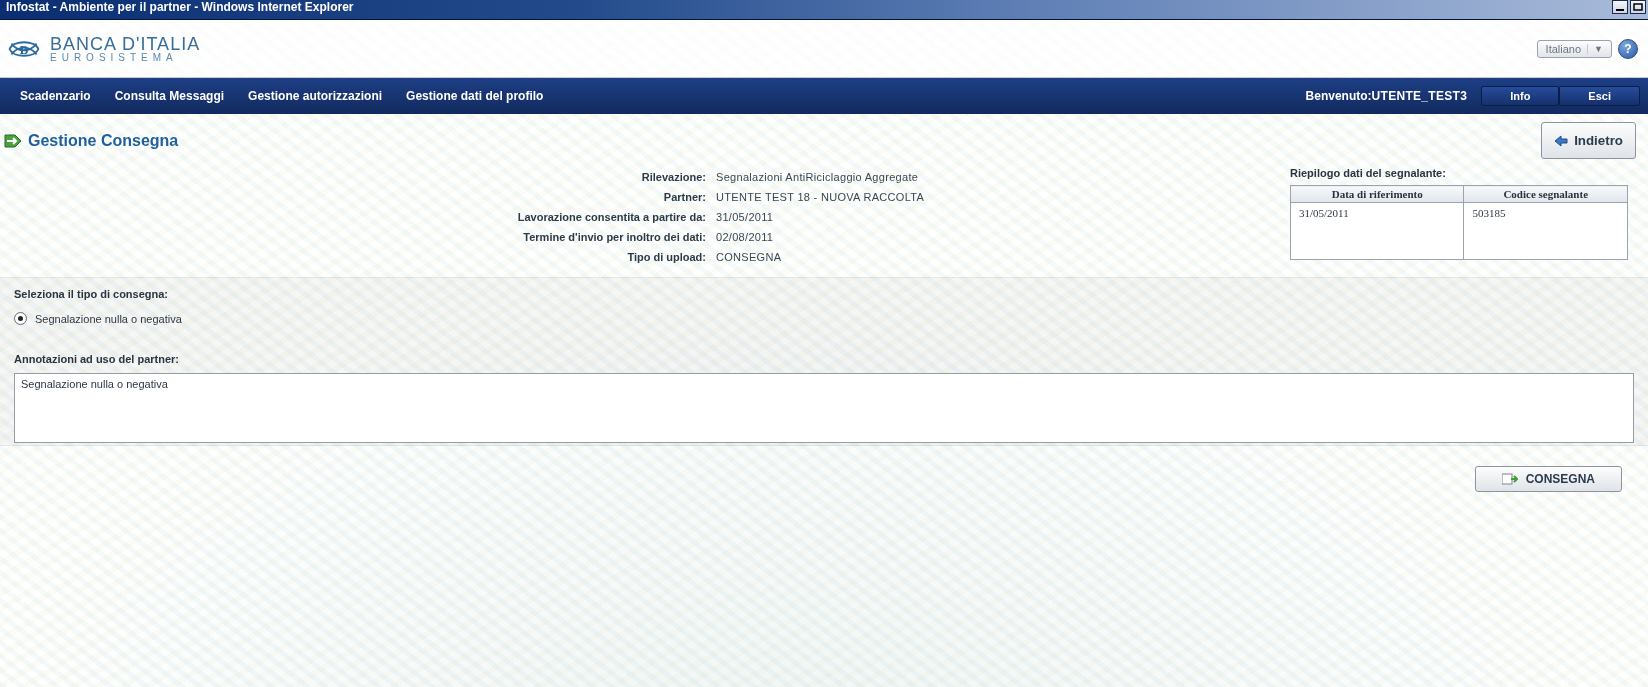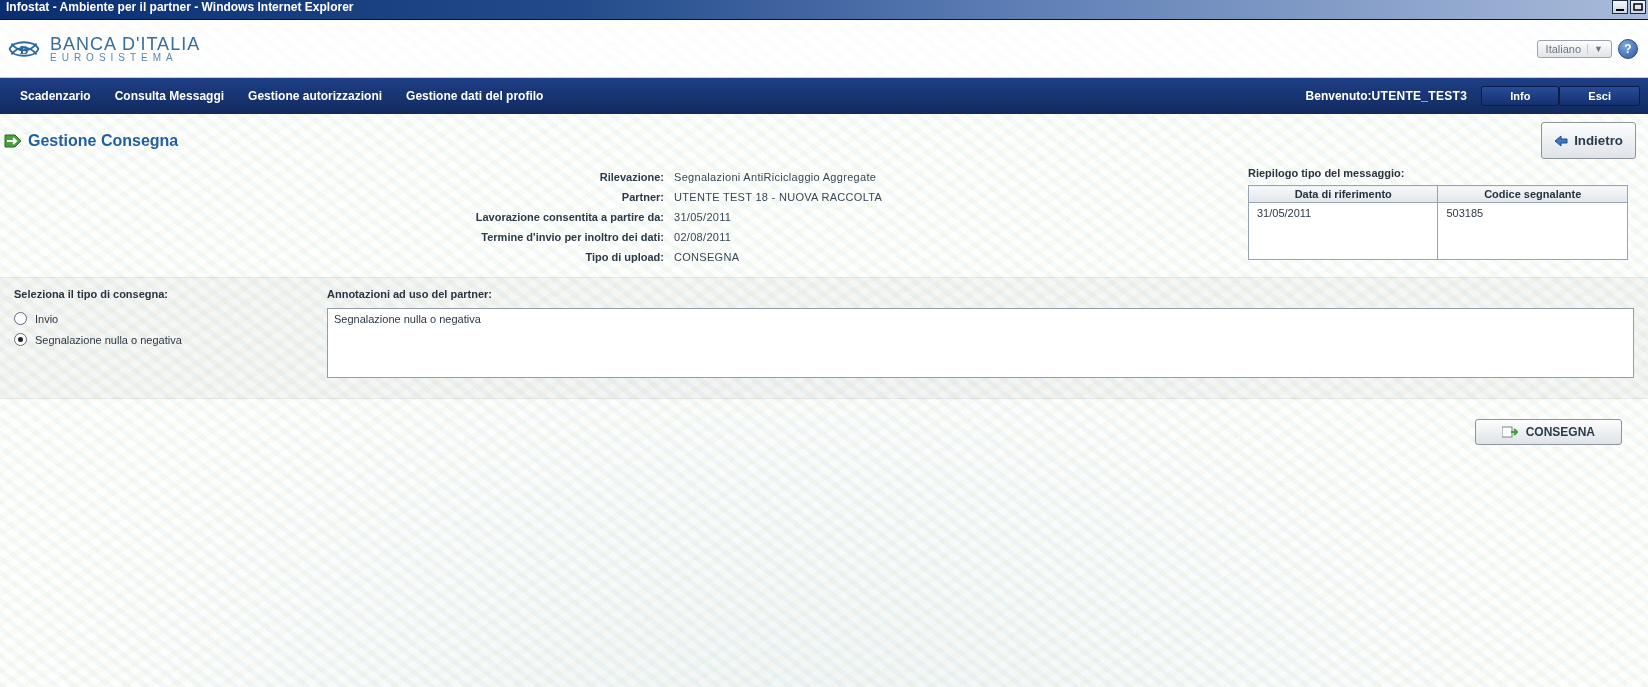--- a/index.html
+++ b/index.html
@@ -150,21 +150,21 @@
     display:flex;
     padding: 4px 20px 10px 20px;
     justify-content: flex-end;
   }
   .meta-col { width: 900px; }
   .meta-row { display:flex; padding: 4px 0; font-size:11px; color:#1e2a36;}
   .meta-row .lbl { width: 356px; text-align:right; font-weight:bold; padding-right:10px; color:#2c3a47;}
   .meta-row .val { color:#3a4753; letter-spacing:.3px;}
   .summary-col { margin-left: 30px; }
   .summary-title { font-weight:bold; color:#2a3440; padding-bottom:6px; font-size:11px;}
-  .sum-table { border:1px solid #9aa4af; border-collapse:collapse; background:#fff; width: 380px;}
+  .sum-table { border:1px solid #9aa4af; border-collapse:collapse; background:#fff; width: 338px; font-family: Liberation Serif, serif;}
   .sum-table th {
     background: linear-gradient(#f7f9fb,#e1e6eb);
     border:1px solid #9aa4af;
     font-weight:bold;
     color:#28323d;
     font-size:11px;
     padding:2px 10px;
     text-align:center;
   }
   .sum-table td.cell {
@@ -175,23 +175,24 @@
     color:#2e3944;
   }
 
   
   .grey-band {
     position: relative;
     z-index: 2;
     background: rgba(0,0,0,0.035);
     border-top:1px solid rgba(0,0,0,0.06);
     border-bottom:1px solid rgba(0,0,0,0.06);
-    padding: 10px 14px 18px 14px;
+    padding: 10px 14px 0 14px;
     display:flex;
-    gap: 53px;
+    gap: 24px;
+    flex-direction: column;
   }
   .radio-col { width: 260px; }
   .sec-label { font-weight:bold; color:#2a3440; font-size:11px; padding-bottom:8px; display:block;}
   .radio-row { display:flex; align-items:center; gap:8px; padding:4px 0; color:#2e3944;}
   .radio {
     width:13px;height:13px;border:1px solid #5f6a76;border-radius:50%;
     display:inline-flex;align-items:center;justify-content:center;background:#fff;
   }
   .radio .dot{ width:5px;height:5px;border-radius:50%;background:#222; display:none;}
   .radio.checked .dot{ display:block; }
@@ -322,21 +323,21 @@
     <div class="meta-row">
         <span class="lbl">Termine d'invio per inoltro dei dati:</span>
         <span class="val">02/08/2011</span>
       </div>
     <div class="meta-row">
         <span class="lbl">Tipo di upload:</span>
         <span class="val">CONSEGNA</span>
       </div>
   </div>
   <div class="summary-col">
-    <div class="summary-title">Riepilogo tipo del messaggio:</div>
+    <div class="summary-title">Riepilogo dati del segnalante:</div>
     <table class="sum-table">
       <thead>
         <tr>
           <th>Data di riferimento</th>
           <th>Codice segnalante</th>
         </tr>
       </thead>
       <tbody>
         <tr>
           <td class="cell">31/05/2011</td>
@@ -344,24 +345,20 @@
         </tr>
       </tbody>
     </table>
   </div>
 </div>
 
 <div class="grey-band">
   <div class="radio-col">
     <span class="sec-label">Seleziona il tipo di consegna:</span>
     <label class="radio-row">
-      <span class="radio"></span>
-      <span>Invio</span>
-    </label>
-    <label class="radio-row">
       <span class="radio checked">
           <span class="dot"></span>
         </span>
       <span>Segnalazione nulla o negativa</span>
     </label>
   </div>
   <div class="note-col">
     <span class="sec-label">Annotazioni ad uso del partner:</span>
     <textarea class="note-field" style="">Segnalazione nulla o negativa</textarea>
   </div>

